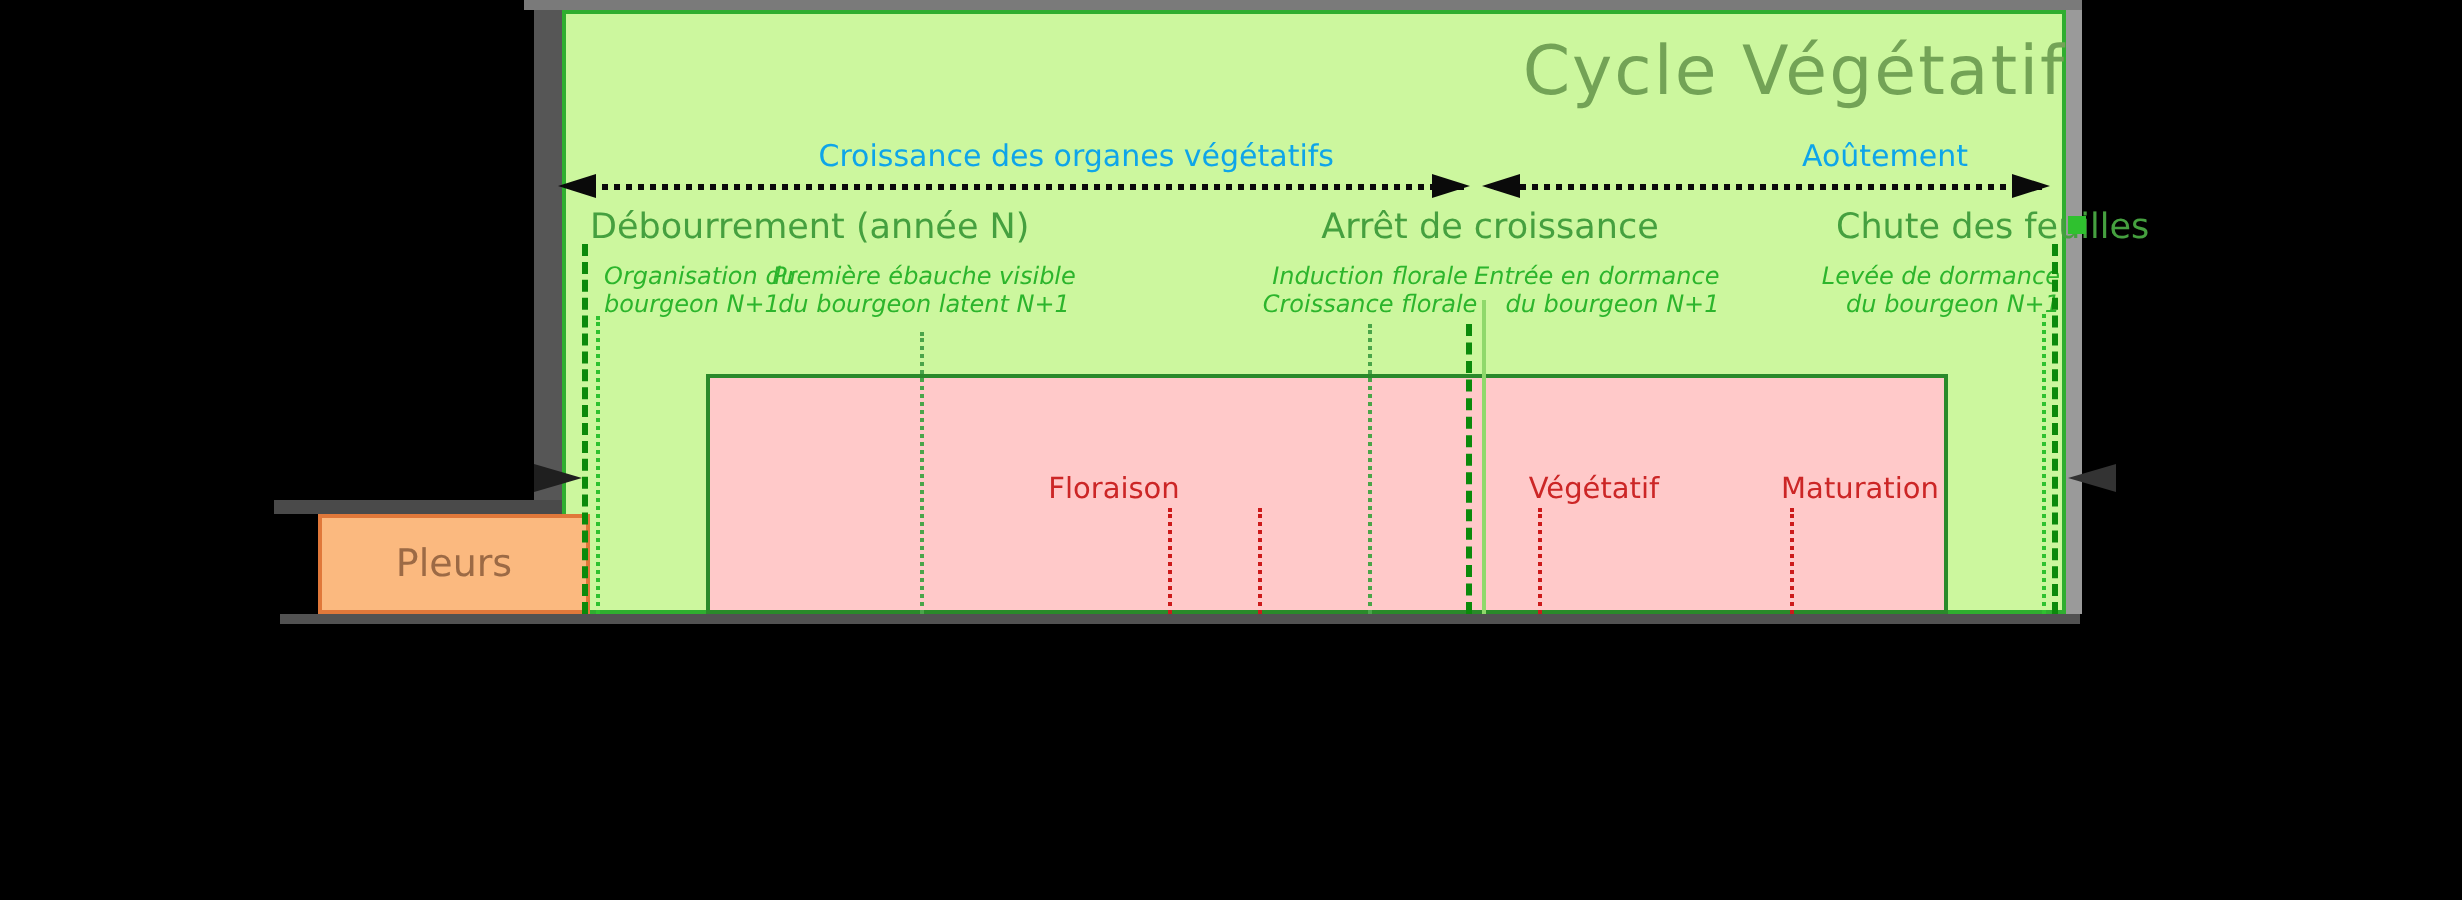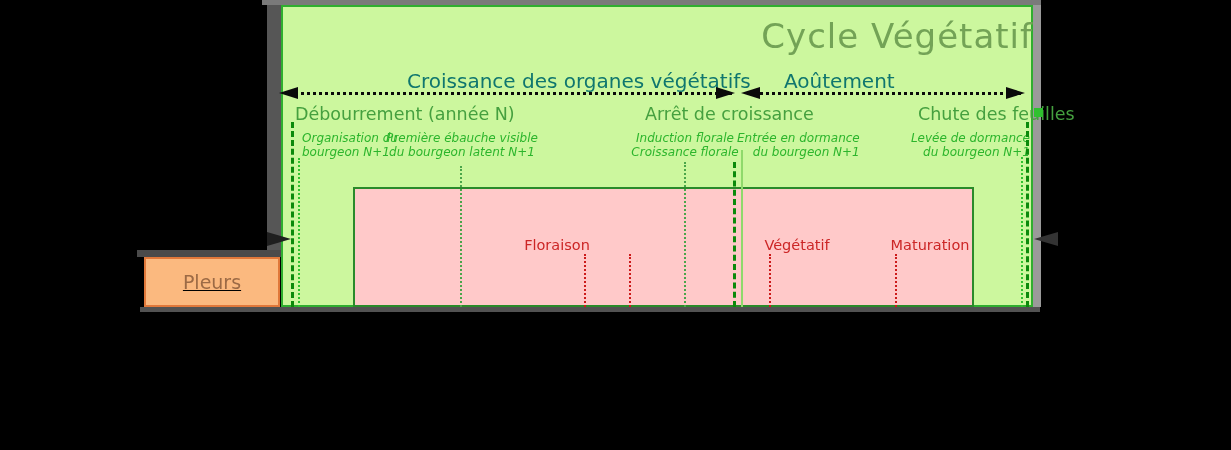--- a/index.html
+++ b/index.html
@@ -25,28 +25,28 @@
 
   
   .phase-arrow{height:0;border-top:3px dotted #0a0a0a;top:92px;}
   .arrow1{left:288px;width:444px;}
   .arrow2{left:747px;width:274px;}
   .ah{width:0;height:0;border-top:6px solid transparent;border-bottom:6px solid transparent;}
   .ah-left{border-right:19px solid #0a0a0a;}
   .ah-right{border-left:19px solid #0a0a0a;}
   .ah1l{left:279px;top:87px;}  .ah1r{left:716px;top:87px;}
   .ah2l{left:741px;top:87px;}  .ah2r{left:1006px;top:87px;}
-  .arrow-label{top:69px;font-size:20px;color:#0f766e;text-align:left;}
+  .arrow-label{top:69px;font-size:15px;color:#0ea5e9;text-align:right;}
   .arrow-label.l1{left:407px;width:260px;}
   .arrow-label.l2{left:784px;width:200px;}
 
   
   .stage{top:104px;font-size:17.5px;color:var(--stage-green,#45a03f);}
   .stage.s1{left:295px;}
-  .stage.s2{left:645px;width:200px;text-align:left;}
+  .stage.s2{left:645px;width:200px;text-align:center;}
   .stage.s3{left:918px;}
   .leaf-square{left:1034px;top:108px;width:9px;height:9px;background:#2fc12f;z-index:6;}
 
   
   .event{top:132px;font-size:12px;font-style:italic;line-height:13.5px;
     color:var(--event-green,#2cb52c);}
   .event.e1{left:302px;text-align:left;}
   .event.e2{left:362px;width:200px;text-align:center;}
   .event.e3{left:610px;width:150px;text-align:center;}
   .event.e4{left:737px;text-align:right;}
@@ -73,23 +73,23 @@
   .repro-title{left:353px;top:190px;width:621px;text-align:center;
     font-size:32px;letter-spacing:1px;color:var(--repro-title,#c96b6b);z-index:3;}
   .rstage{top:237px;font-size:14.5px;color:var(--stage-red,#cc2626);z-index:3;text-align:center;}
   .r1{left:497px;width:120px;}
   .r2{left:737px;width:120px;}
   .r3{left:870px;width:120px;}
   .rline{width:0;border-left:2px dotted #cc1a1a;top:254px;height:53px;z-index:4;}
   .rv1{left:584px;} .rv2{left:629px;} .rv3{left:769px;} .rv4{left:895px;}
 
   
-  .pleurs-box{left:144px;top:257px;width:136px;height:50px;background:var(--pleurs-bg,#fbb97f);
+  .pleurs-box{left:159px;top:257px;width:136px;height:50px;background:var(--pleurs-bg,#fbb97f);
     border:2px solid #e0783a;box-sizing:border-box;z-index:2;
-    display:flex;align-items:center;justify-content:center;text-decoration:underline;}
+    display:flex;align-items:center;justify-content:center;}
   .pleurs-label{font-size:19px;color:var(--pleurs-text,#9c6a45);}
 
   
   .dark-ah{width:0;height:0;border-top:7px solid transparent;border-bottom:7px solid transparent;z-index:7;}
   .dark-ah.left-side{left:267px;top:232px;border-left:24px solid #1f1f1f;}
   .dark-ah.right-side{left:1034px;top:232px;border-right:24px solid #333333;}
 </style>
 </head>
 <body>
 

